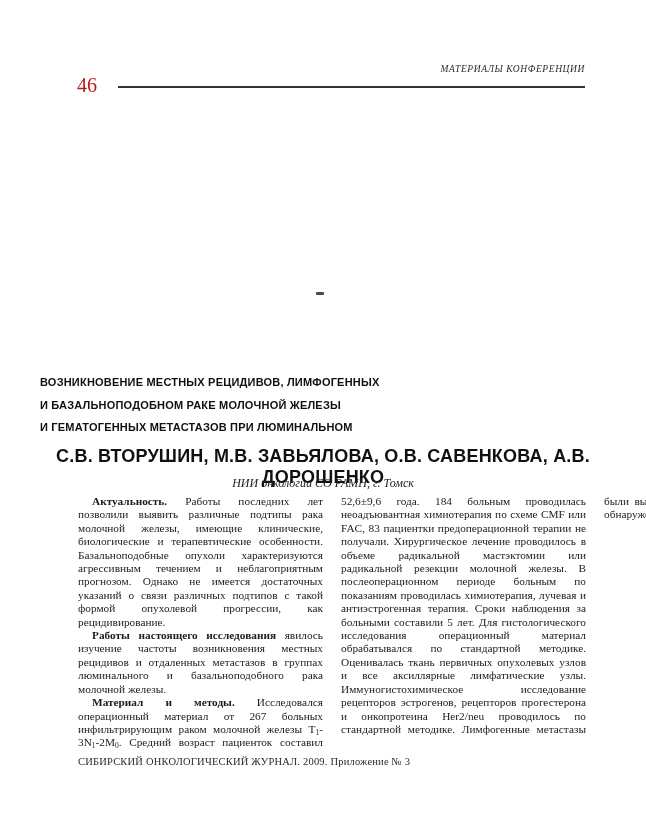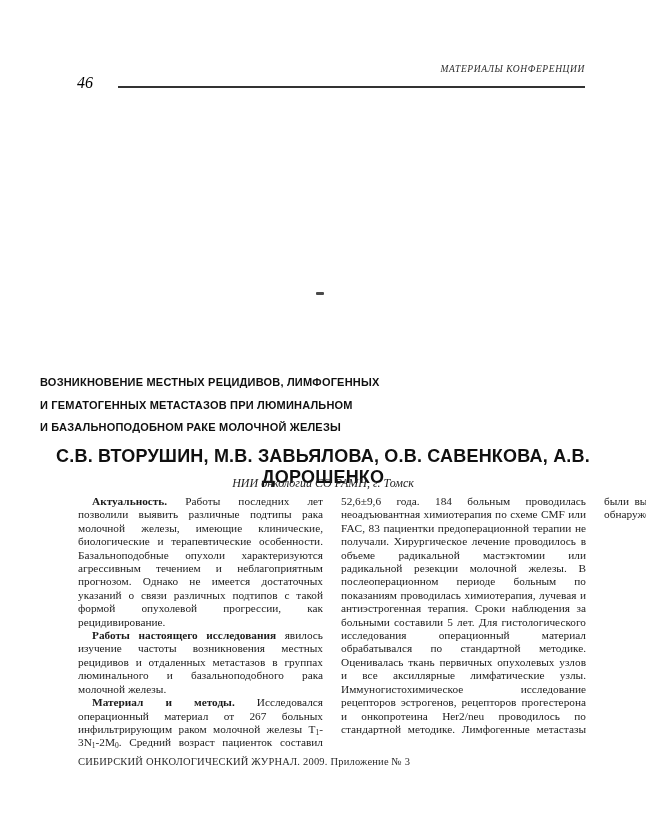--- a/index.html
+++ b/index.html
@@ -11,23 +11,22 @@
     font-family: "Liberation Serif", serif;
     color: #1b1b1b;
     overflow: hidden;
   }
 
   
   .page-number {
     position: absolute;
     left: 77px;
     top: 74px;
-    font-size: 16px;
-    font-style: italic;
-    color: #000000;
+    font-size: 20px;
+    color: #b91c1c;
   }
   .running-head {
     position: absolute;
     left: 118px;
     width: 467px;
     top: 64px;
     text-align: right;
     font-size: 9.5px;
     font-style: italic;
     letter-spacing: 0.6px;
@@ -136,22 +135,22 @@
   <div class="page-number">46</div>
 
   <div class="running-head">МАТЕРИАЛЫ КОНФЕРЕНЦИИ</div>
 
   <div class="header-rule"></div>
 
   <div class="stray-mark"></div>
 
   <div class="title">
     <div>ВОЗНИКНОВЕНИЕ МЕСТНЫХ РЕЦИДИВОВ, ЛИМФОГЕННЫХ</div>
+    <div>И БАЗАЛЬНОПОДОБНОМ РАКЕ МОЛОЧНОЙ ЖЕЛЕЗЫ</div>
     <div>И ГЕМАТОГЕННЫХ МЕТАСТАЗОВ ПРИ ЛЮМИНАЛЬНОМ</div>
-    <div>И БАЗАЛЬНОПОДОБНОМ РАКЕ МОЛОЧНОЙ ЖЕЛЕЗЫ</div>
   </div>
 
   <div class="authors">С.В. ВТОРУШИН, М.В. ЗАВЬЯЛОВА, О.В. САВЕНКОВА, А.В. ДОРОШЕНКО</div>
 
   <div class="affiliation">НИИ онкологии СО РАМН, г. Томск</div>
 
   <div class="body-columns">
     <p><span class="lead">Актуальность.</span><span> Работы последних лет позволили выявить различные подтипы рака молочной железы, имеющие клинические, биологические и терапевтические особенности. Базальноподобные опухоли характеризуются агрессивным течением и неблагоприятным прогнозом. Однако не имеется достаточных указаний о связи различных подтипов с такой формой опухолевой прогрессии, как рецидивирование.</span></p>
 
     <p><span class="lead">Работы настоящего исследования</span><span> явилось изучение частоты возникновения местных рецидивов и отдаленных метастазов в группах люминального и базальноподобного рака молочной железы.</span></p>

